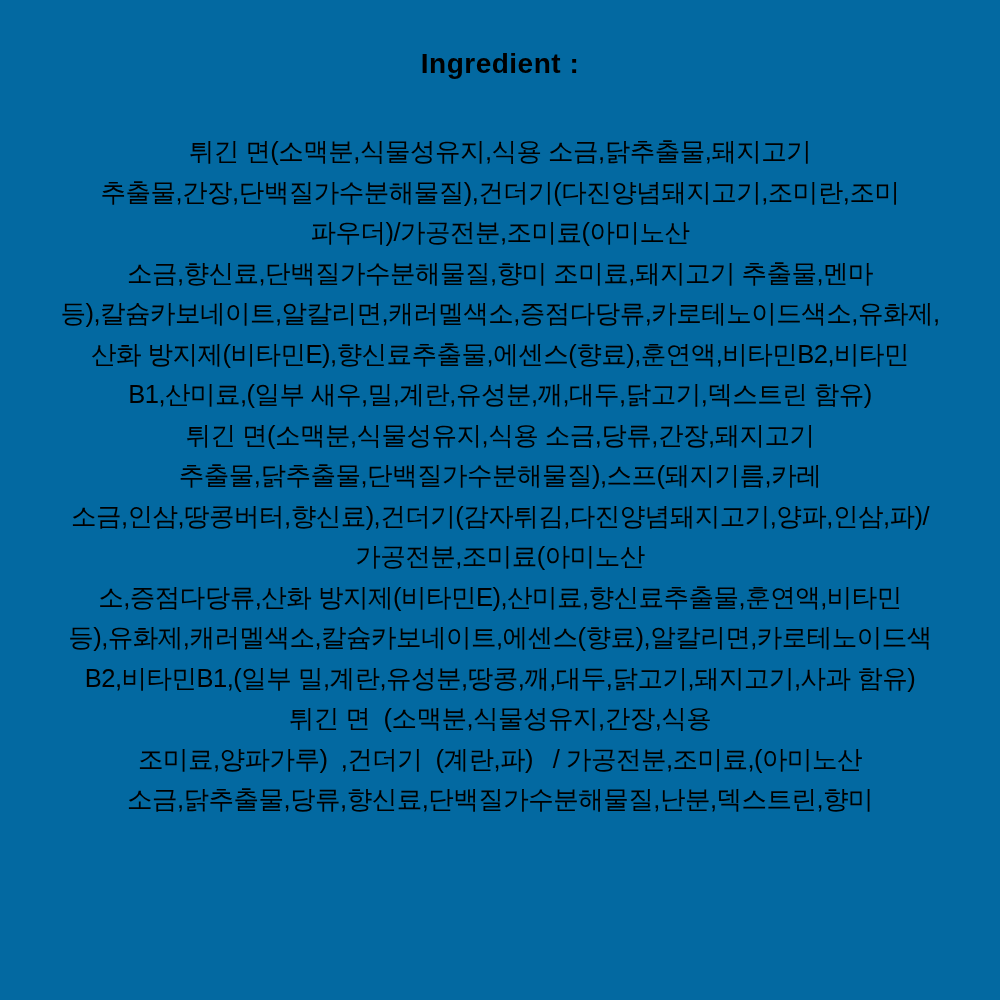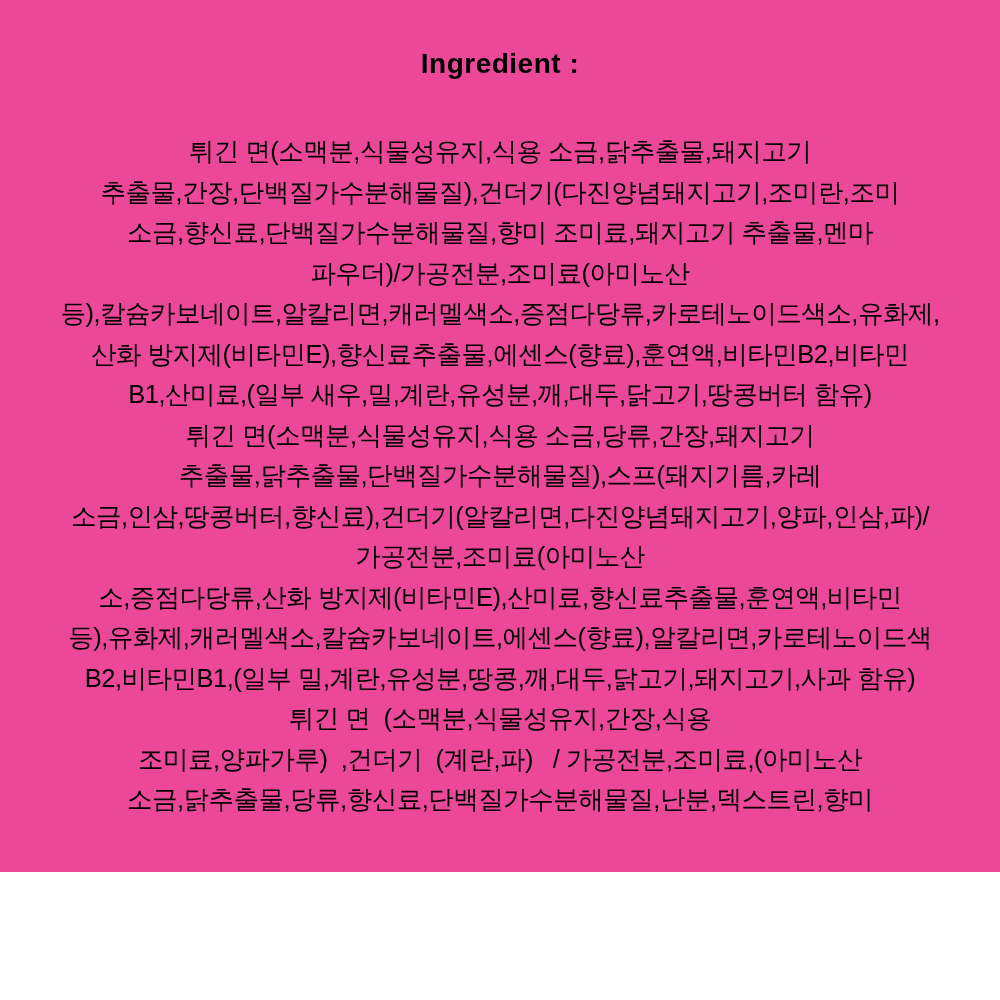--- a/index.html
+++ b/index.html
@@ -3,22 +3,22 @@
 <meta charset="utf-8">
 <style>
   html, body {
     margin: 0;
     padding: 0;
     background: #ffffff;
   }
   .page {
     position: relative;
     width: 1000px;
-    height: 872px;
-    background: #ec4899;
+    height: 1000px;
+    background: #0369a1;
     overflow: hidden;
     font-family: "Liberation Sans", "DejaVu Sans", sans-serif;
     color: #000000;
   }
   .title {
     position: absolute;
     top: 48px;
     left: 0;
     width: 100%;
     text-align: center;
@@ -45,28 +45,28 @@
 </style>
 </head>
 <body>
 
 <div class="page">
   <h1 class="title">Ingredient :</h1>
 
   <div class="ingredient-lines">
     <div class="ingredient-line">튀긴 면(소맥분,식물성유지,식용 소금,닭추출물,돼지고기</div>
     <div class="ingredient-line">추출물,간장,단백질가수분해물질),건더기(다진양념돼지고기,조미란,조미</div>
+    <div class="ingredient-line">파우더)/가공전분,조미료(아미노산</div>
     <div class="ingredient-line">소금,향신료,단백질가수분해물질,향미 조미료,돼지고기 추출물,멘마</div>
-    <div class="ingredient-line">파우더)/가공전분,조미료(아미노산</div>
     <div class="ingredient-line">등),칼슘카보네이트,알칼리면,캐러멜색소,증점다당류,카로테노이드색소,유화제,</div>
     <div class="ingredient-line">산화 방지제(비타민E),향신료추출물,에센스(향료),훈연액,비타민B2,비타민</div>
-    <div class="ingredient-line">B1,산미료,(일부 새우,밀,계란,유성분,깨,대두,닭고기,땅콩버터 함유)</div>
+    <div class="ingredient-line">B1,산미료,(일부 새우,밀,계란,유성분,깨,대두,닭고기,덱스트린 함유)</div>
     <div class="ingredient-line">튀긴 면(소맥분,식물성유지,식용 소금,당류,간장,돼지고기</div>
     <div class="ingredient-line">추출물,닭추출물,단백질가수분해물질),스프(돼지기름,카레</div>
-    <div class="ingredient-line">소금,인삼,땅콩버터,향신료),건더기(알칼리면,다진양념돼지고기,양파,인삼,파)/</div>
+    <div class="ingredient-line">소금,인삼,땅콩버터,향신료),건더기(감자튀김,다진양념돼지고기,양파,인삼,파)/</div>
     <div class="ingredient-line">가공전분,조미료(아미노산</div>
     <div class="ingredient-line">소,증점다당류,산화 방지제(비타민E),산미료,향신료추출물,훈연액,비타민</div>
     <div class="ingredient-line">등),유화제,캐러멜색소,칼슘카보네이트,에센스(향료),알칼리면,카로테노이드색</div>
     <div class="ingredient-line">B2,비타민B1,(일부 밀,계란,유성분,땅콩,깨,대두,닭고기,돼지고기,사과 함유)</div>
     <div class="ingredient-line">튀긴 면  (소맥분,식물성유지,간장,식용</div>
     <div class="ingredient-line">조미료,양파가루)  ,건더기  (계란,파)   / 가공전분,조미료,(아미노산</div>
     <div class="ingredient-line">소금,닭추출물,당류,향신료,단백질가수분해물질,난분,덱스트린,향미</div>
   </div>
 </div>
 

